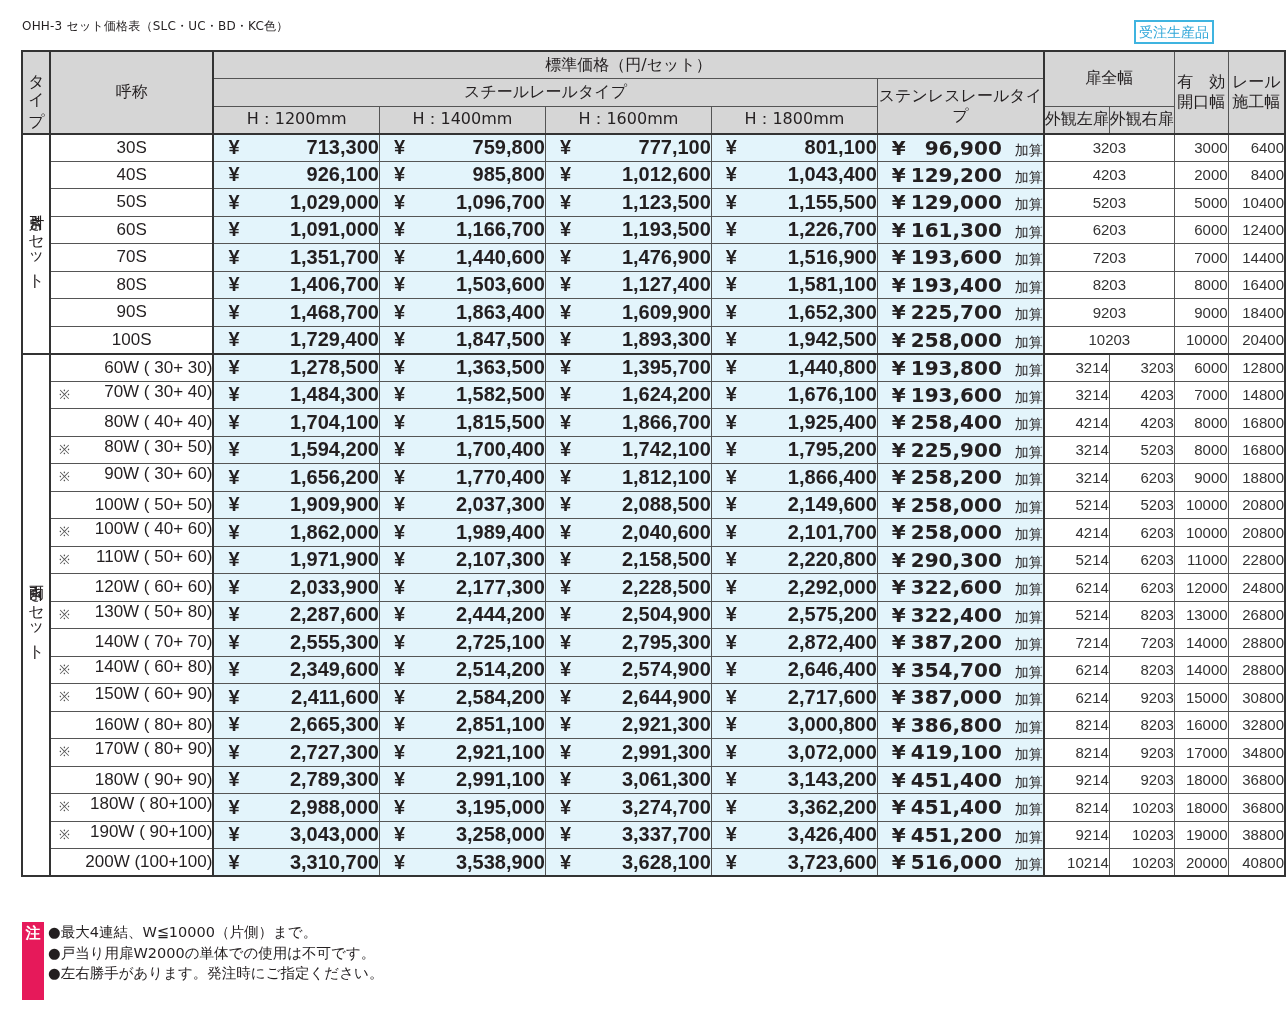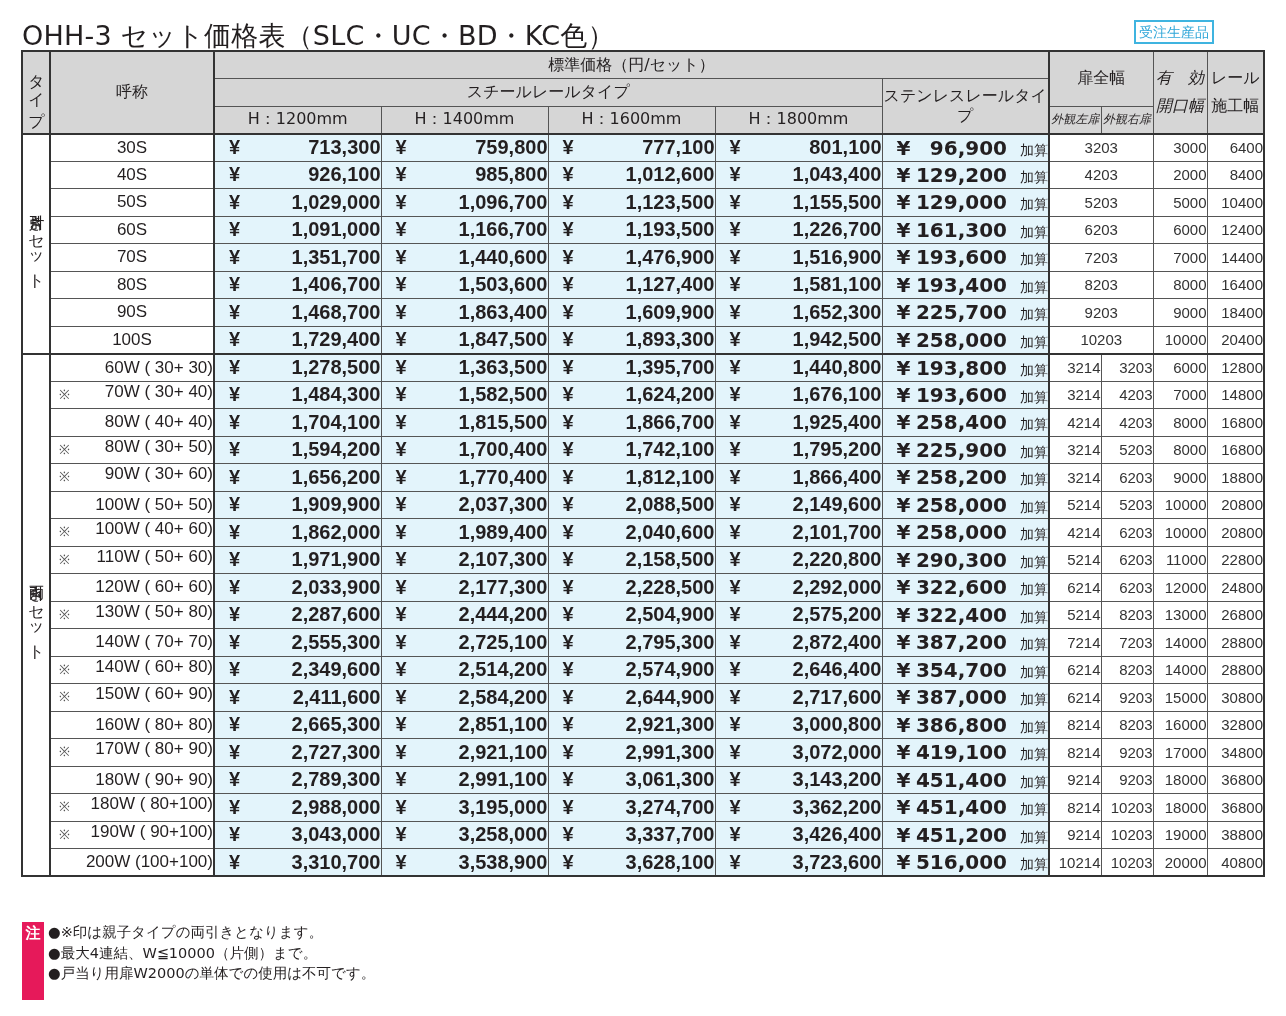--- a/index.html
+++ b/index.html
@@ -1,22 +1,22 @@
 <!DOCTYPE html>
 <html><head>
 <meta charset="utf-8">
 <style>
   html, body { margin:0; padding:0; background:#ffffff; }
   body { width:1286px; height:1016px; position:relative; font-family:"DejaVu Sans","Liberation Sans",sans-serif; color:#231f20; overflow:hidden; }
-  .title { position:absolute; left:22px; top:18px; font-size:27px; letter-spacing:0.2px; }
+  .title { position:absolute; left:22px; top:18px; font-size:12px; letter-spacing:0.2px; }
   .badge { position:absolute; left:1134px; top:20px; border:2px solid #3fb4e0; color:#2fa6d8; font-size:14px; padding:1px 3px; line-height:18px; }
   table.price { position:absolute; left:21px; top:50px; border-collapse:collapse; border:2px solid #333; table-layout:fixed; }
   table.price td, table.price th { border:1px solid #555; padding:0; height:27.5px; box-sizing:border-box; white-space:nowrap; overflow:hidden; }
   th { background:#d6d6d6; font-weight:normal; font-size:16px; }
-  th.small { font-size:12px;font-style:italic; }
+  th.small { font-size:16px; }
   .hdr-row th { height:28px; }
   td.type { background:#fff; text-align:center; vertical-align:middle; font-size:16px; border-right:1px solid #555; }
   td.type .vert { writing-mode:vertical-rl; display:inline-block; letter-spacing:1px; }
   td.name { background:#fff; font-size:17px; text-align:right; padding-right:8px; font-family:"Liberation Sans Narrow","Liberation Sans",sans-serif;margin-top:18px; }
   td.name .mark { float:left; padding-left:8px; font-size:13px; color:#555; line-height:26px; }
   td.name.center { text-align:center; padding-right:0; }
   td.p { background:#e3f4fb; font-weight:bold; font-size:20px; text-align:right; padding-right:12px; font-family:"Liberation Sans",sans-serif; }
   td.p .yen { float:left; padding-left:14px; }
   td.s { background:#e3f4fb; font-weight:bold; font-size:20px; text-align:right; padding-right:14px; }
   td.s .yen { float:left; padding-left:14px; }
@@ -48,22 +48,22 @@
       <col style="width:52px">
     <col style="width:54px">
       <col style="width:57px">
   </colgroup>
   <thead>
     <tr class="hdr-row">
       <th rowspan="3" class="thickR"><span style="writing-mode:vertical-rl;display:inline-block">タイプ</span></th>
       <th rowspan="3" class="thickR">呼称</th>
       <th colspan="5" class="thickR">標準価格（円/セット）</th>
       <th colspan="2" rowspan="2">扉全幅</th>
-      <th rowspan="3" style="white-space:normal;line-height:28px;font-style:italic;">有　効開口幅</th>
-      <th rowspan="3" style="white-space:normal;line-height:28px;">レール施工幅</th>
+      <th rowspan="3" style="white-space:normal;line-height:20px;">有　効開口幅</th>
+      <th rowspan="3" style="white-space:normal;line-height:20px;">レール施工幅</th>
     </tr>
     <tr class="hdr-row">
       <th colspan="4">スチールレールタイプ</th>
       <th rowspan="2" class="thickR" style="white-space:normal;line-height:20px;">ステンレスレールタイプ</th>
     </tr>
     <tr class="hdr-row thickB">
       <th class="thickB">H：1200mm</th>
       <th class="thickB">H：1400mm</th>
       <th class="thickB">H：1600mm</th>
       <th class="thickB">H：1800mm</th>
@@ -389,17 +389,17 @@
         <td class="num thickB">10203</td>
         <td class="num thickB">20000</td>
         <td class="num thickB">40800</td>
       </tr>
     </tbody>
 </table>
 
 <div class="notes">
   <div class="tag">注</div>
   <ul>
-    <li>●※印は親子タイプの両引きとなります。</li>
     <li>●最大4連結、W≦10000（片側）まで。</li>
     <li>●戸当り用扉W2000の単体での使用は不可です。</li>
+    <li>●左右勝手があります。発注時にご指定ください。</li>
   </ul>
 </div>
 
 </body></html>

